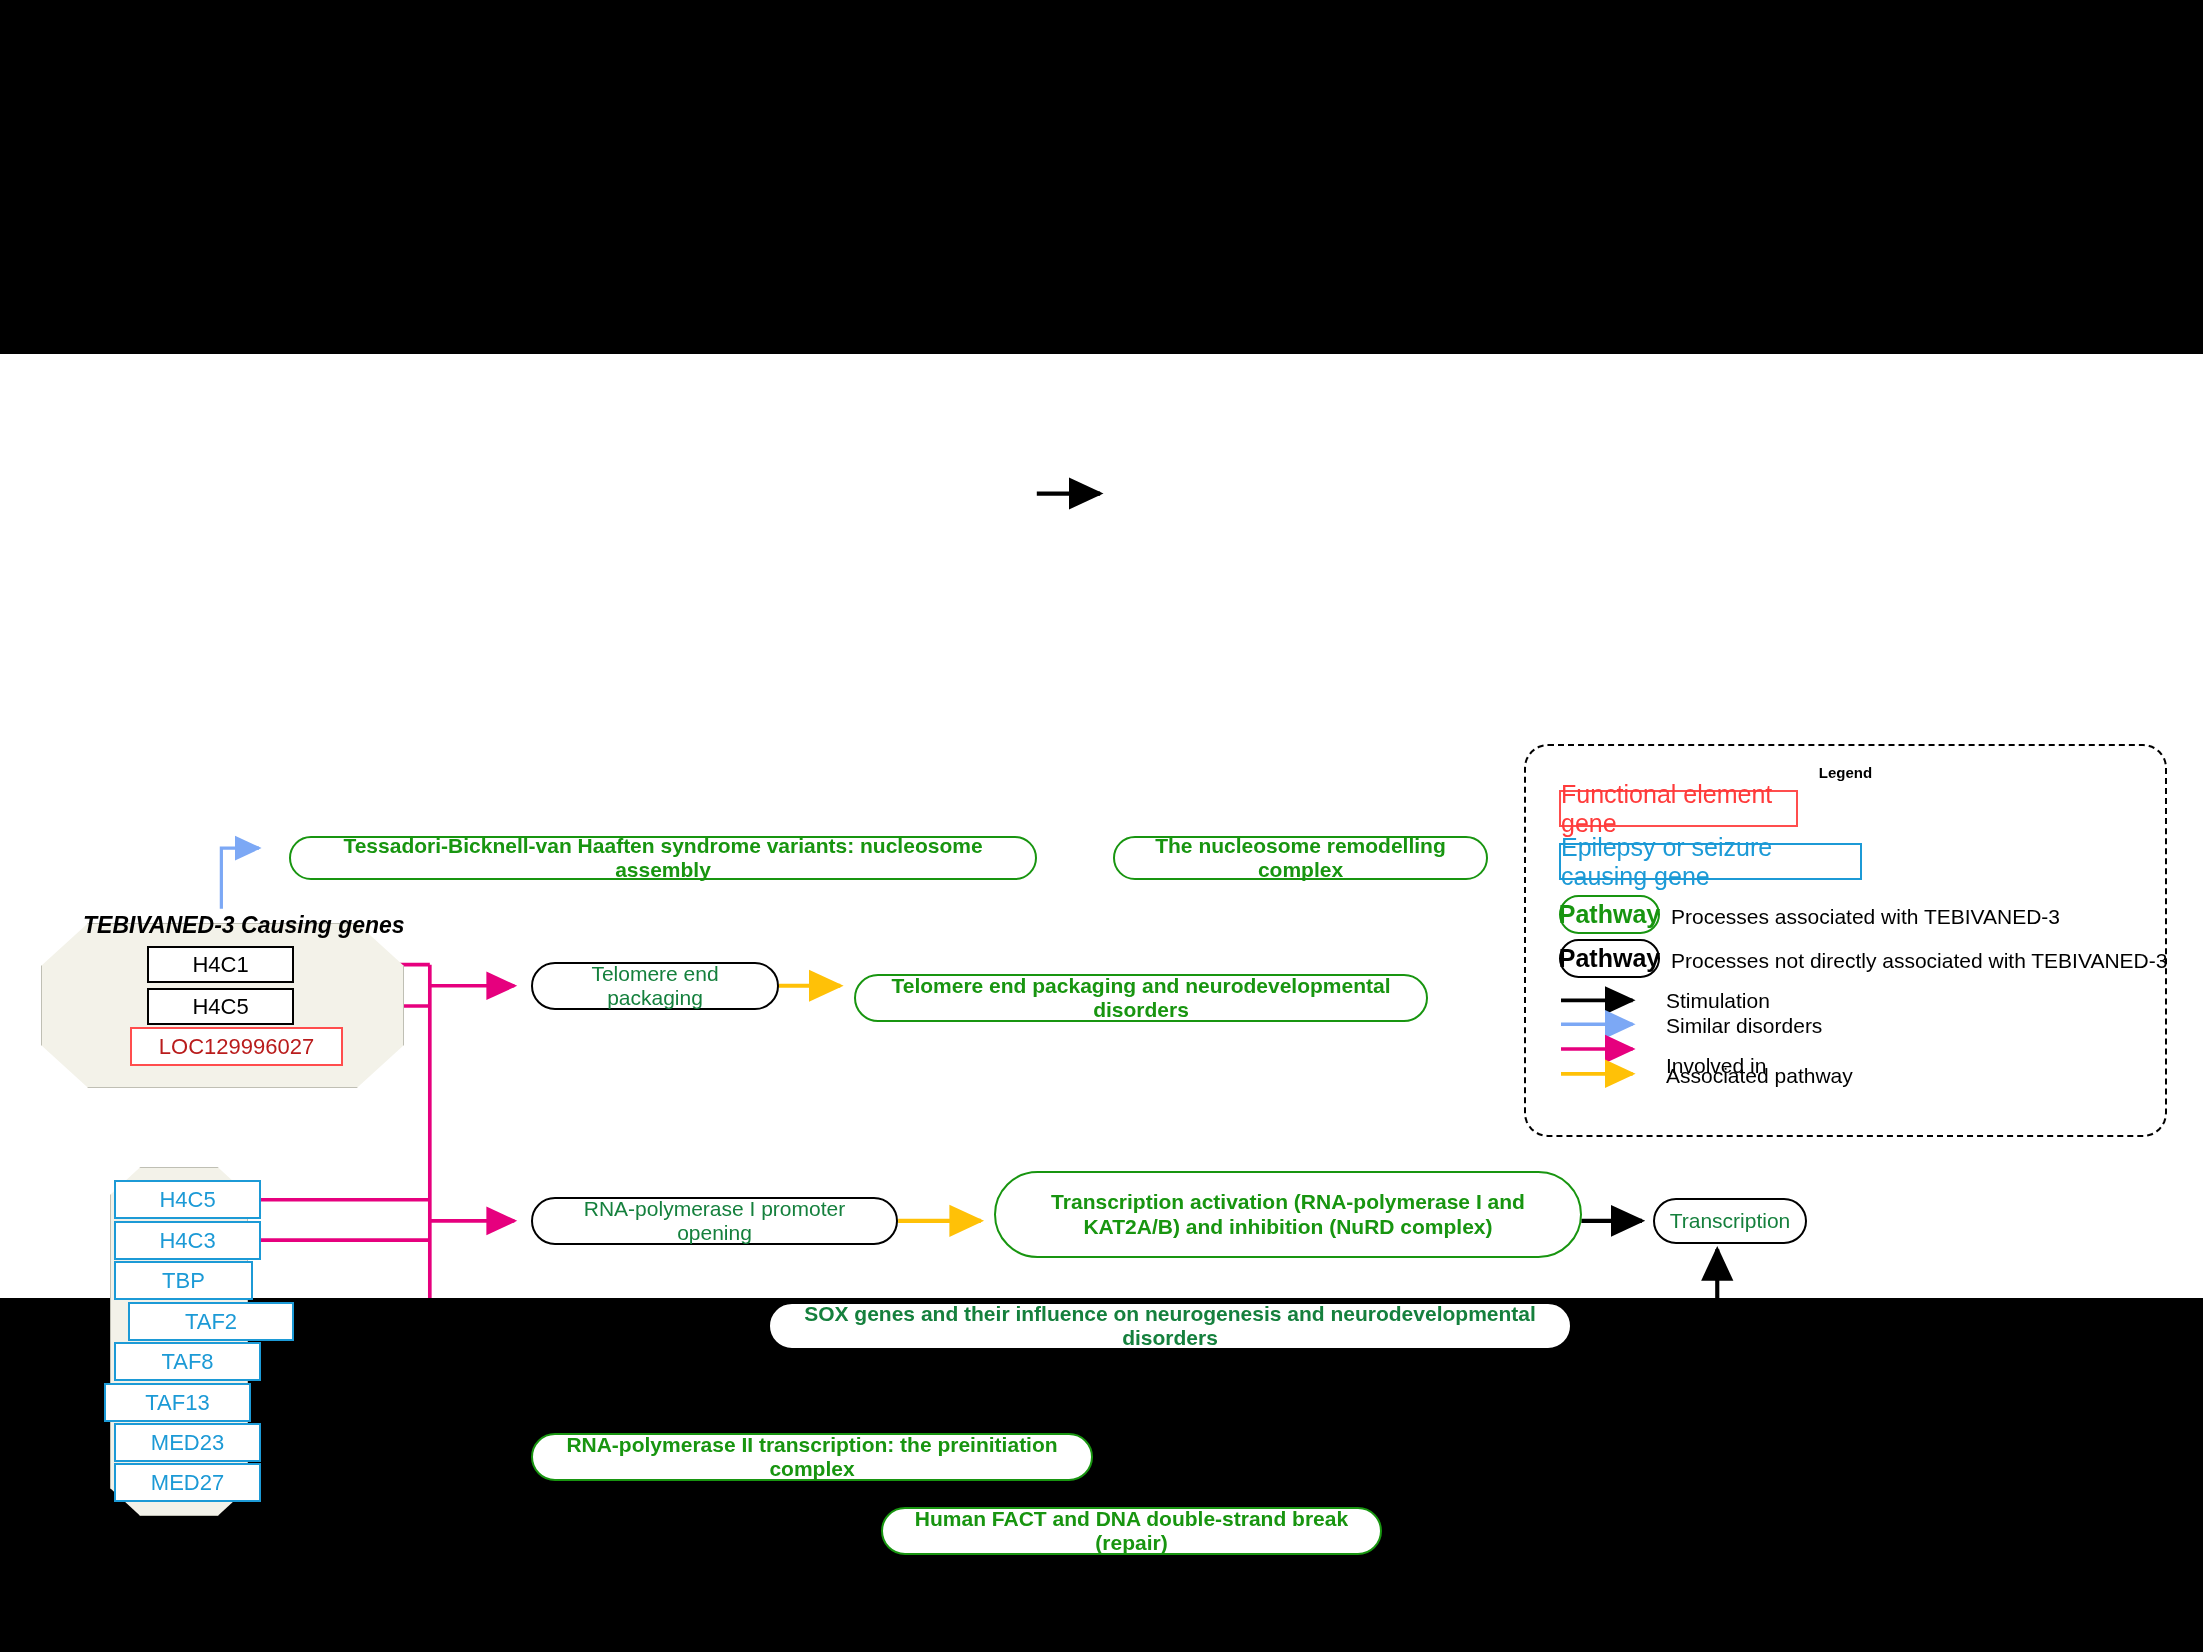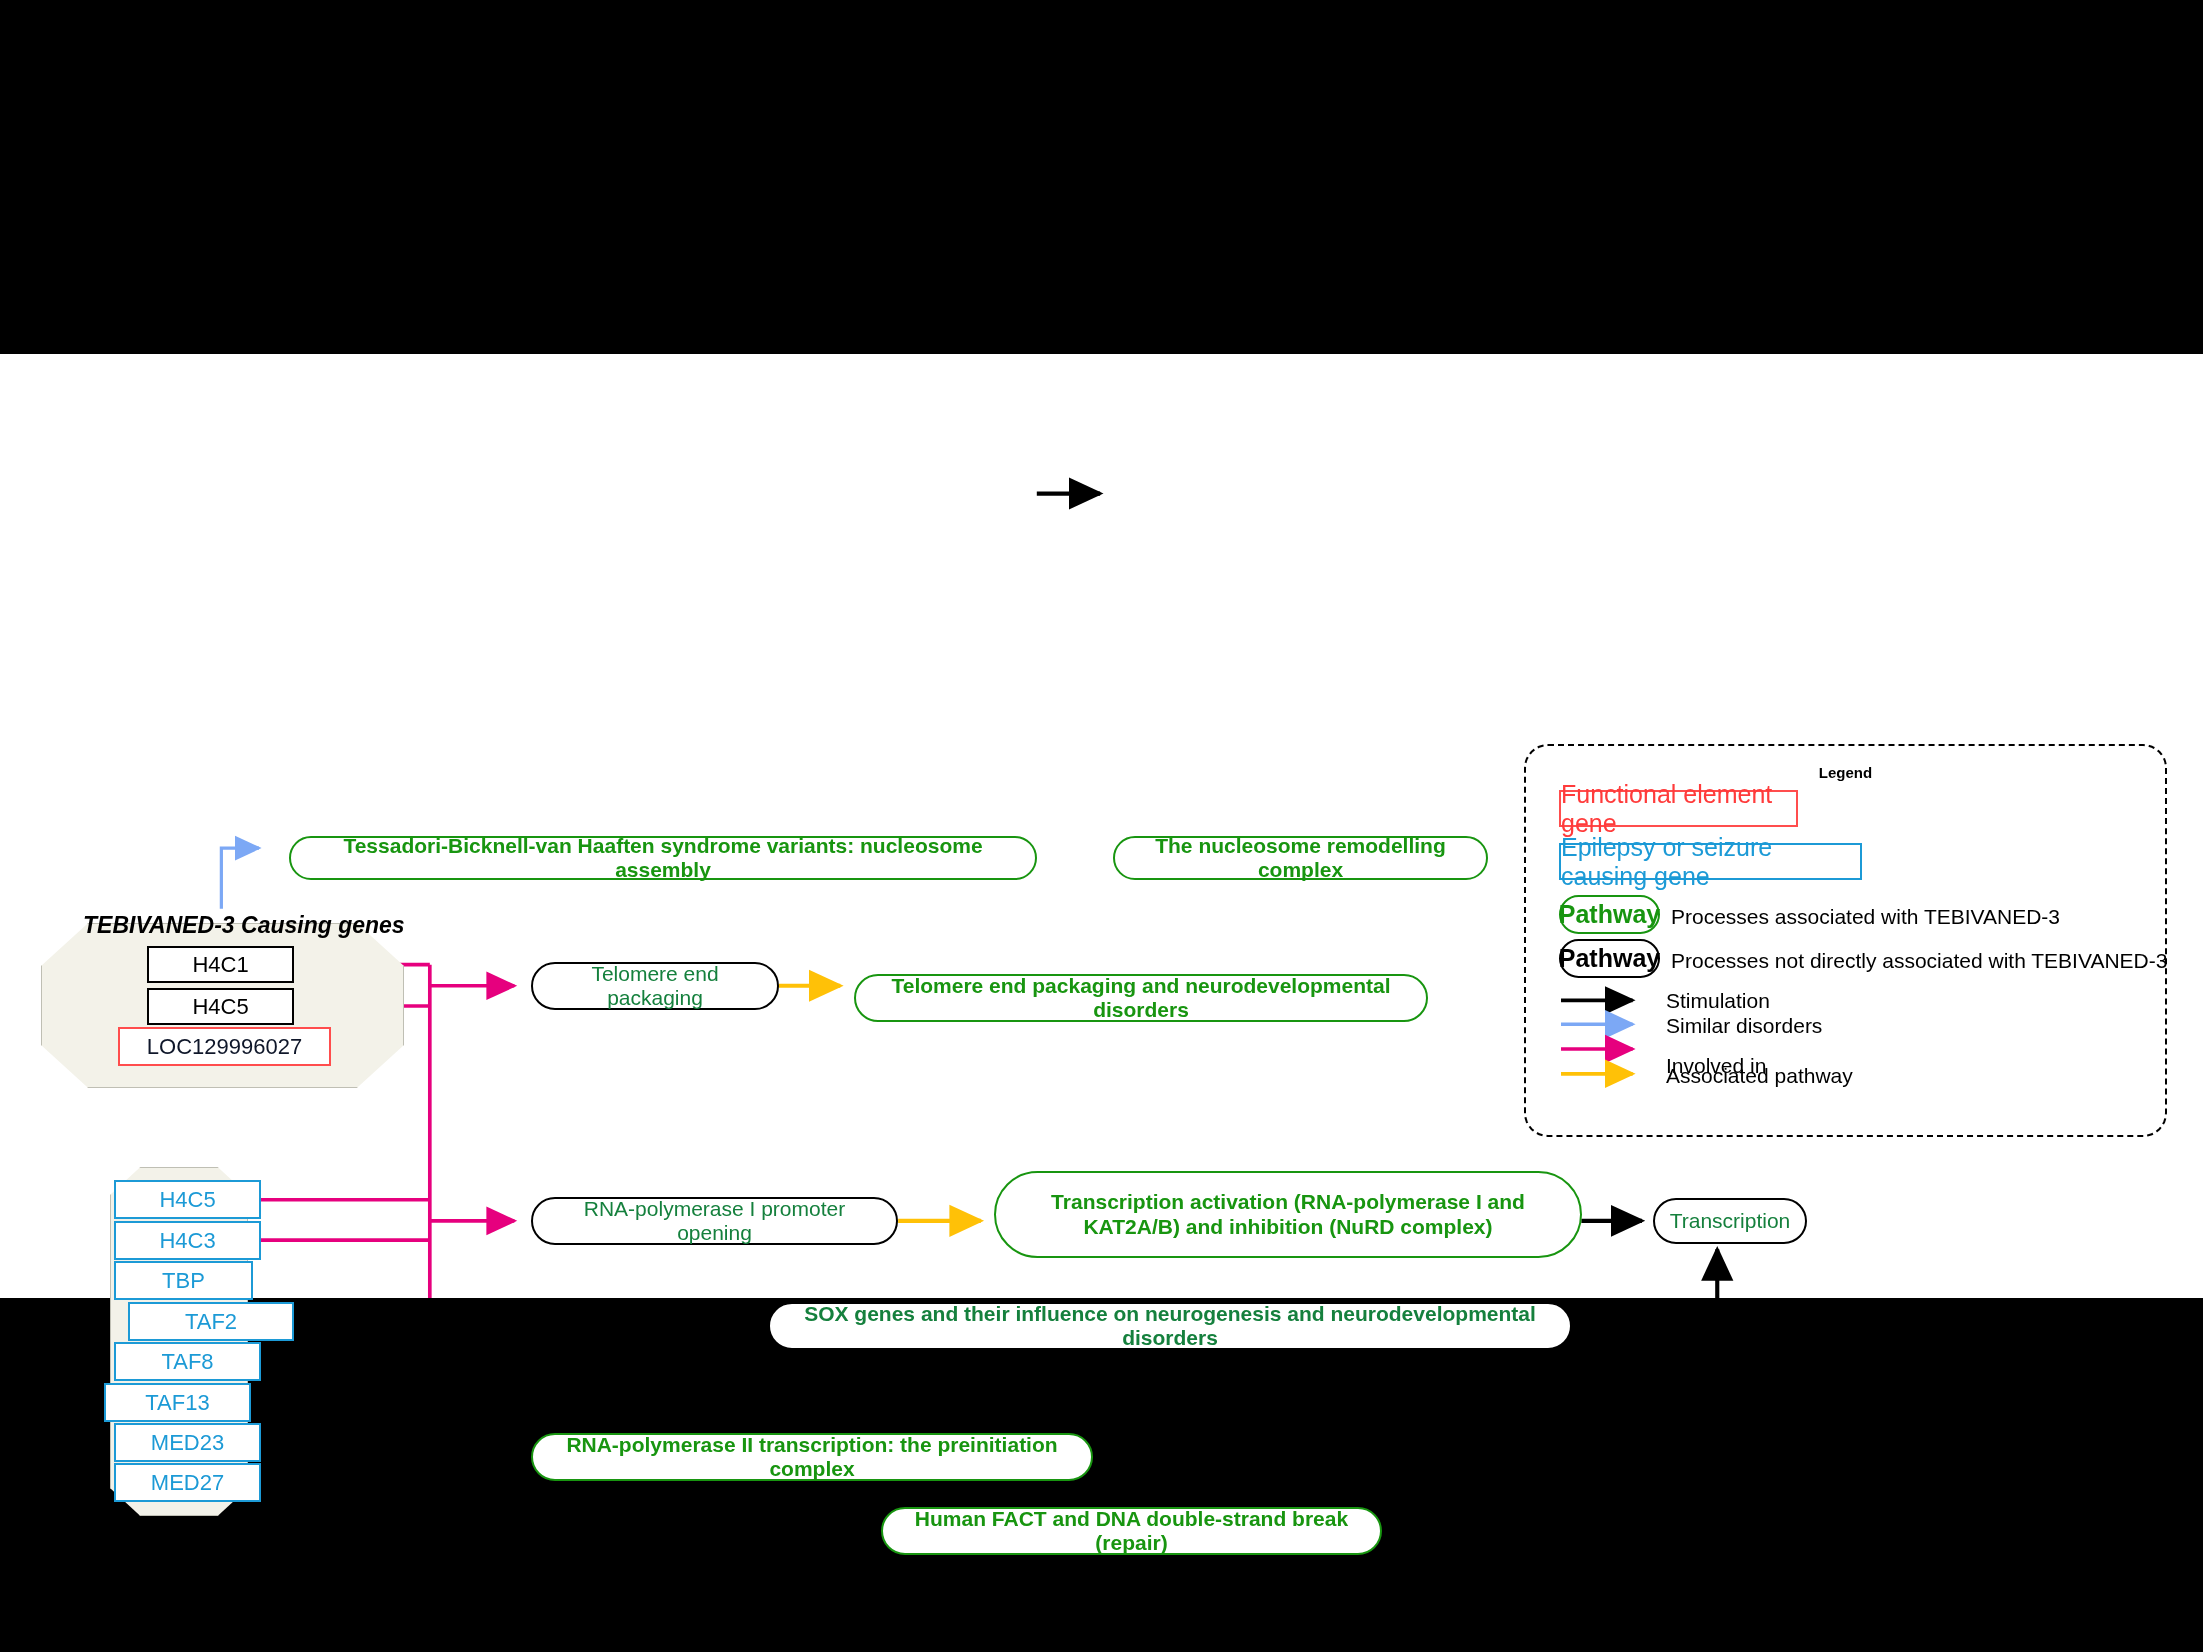--- a/index.html
+++ b/index.html
@@ -11,21 +11,21 @@
         justify-content:center;text-align:center;background:#fff;}
 
   
   .pw{border-radius:917px;border:2.8px solid #000;color:#15803d;font-weight:400;
       font-size:21px;padding:3.7px 14.7px;line-height:1.15;}
   .pw.green{border-color:#189510;color:#189510;font-weight:bold;margin-top:12px;}
 
   
   .gene{border:2.8px solid #000;color:#000;font-size:22px;background:#fff;}
   .gene.blue{border-color:#1C9AD6;color:#1C9AD6;}
-  .gene.red{border-color:#FF4D4D;color:#0f172a;}
+  .gene.red{border-color:#FF4D4D;color:#b91c1c;margin-left:12px;}
 
   .octa{position:absolute;background:#F3F2E9;border:1.8px solid #BFBFB4;box-sizing:border-box;}
   .octa-label{position:absolute;font-style:italic;font-weight:bold;font-size:23px;color:#000;
                white-space:nowrap;}
 
   
   #legend{position:absolute;box-sizing:border-box;border:2.8px dashed #000;border-radius:24px;
           background:#fff;}
   #legend .ltitle{position:absolute;width:100%;text-align:center;font-weight:bold;font-size:15px;color:#000;}
   .lswatch{position:absolute;box-sizing:border-box;display:flex;align-items:center;

